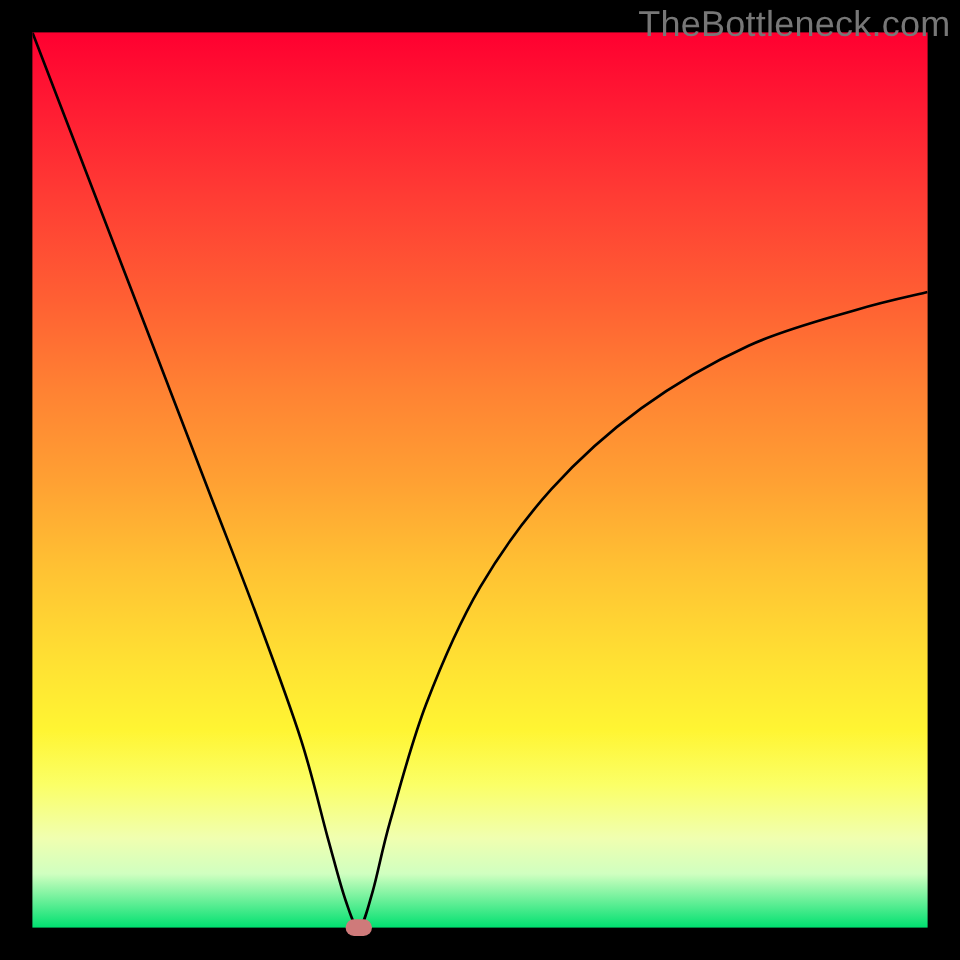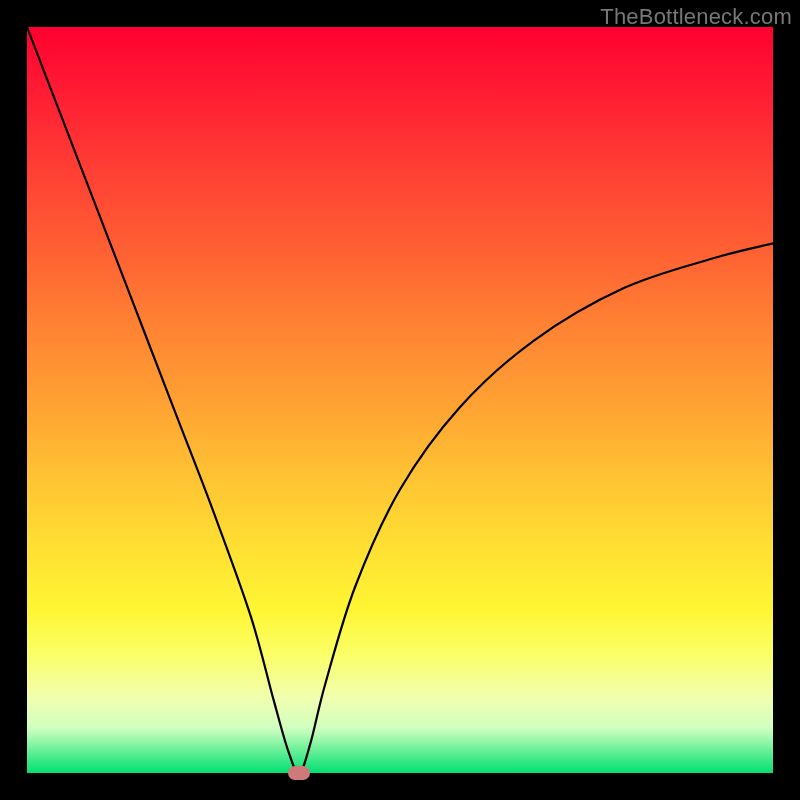--- a/index.html
+++ b/index.html
@@ -44,21 +44,21 @@
     height: 14px;
     border-radius: 8px;
     background: #cf7a7a;
     transform: translate(-50%, -50%);
   }
   .watermark {
     position: absolute;
     top: 4px;
     right: 8px;
     font-family: Arial, sans-serif;
-    font-size: 22px;
+    font-size: 30px;
     color: #777;
     letter-spacing: 0.2px;
   }
 </style>
 </head>
 <body>
 
 <div class="frame">
   <div class="plot-area">
     <svg class="curve" viewBox="0 0 746 746" preserveAspectRatio="none">

